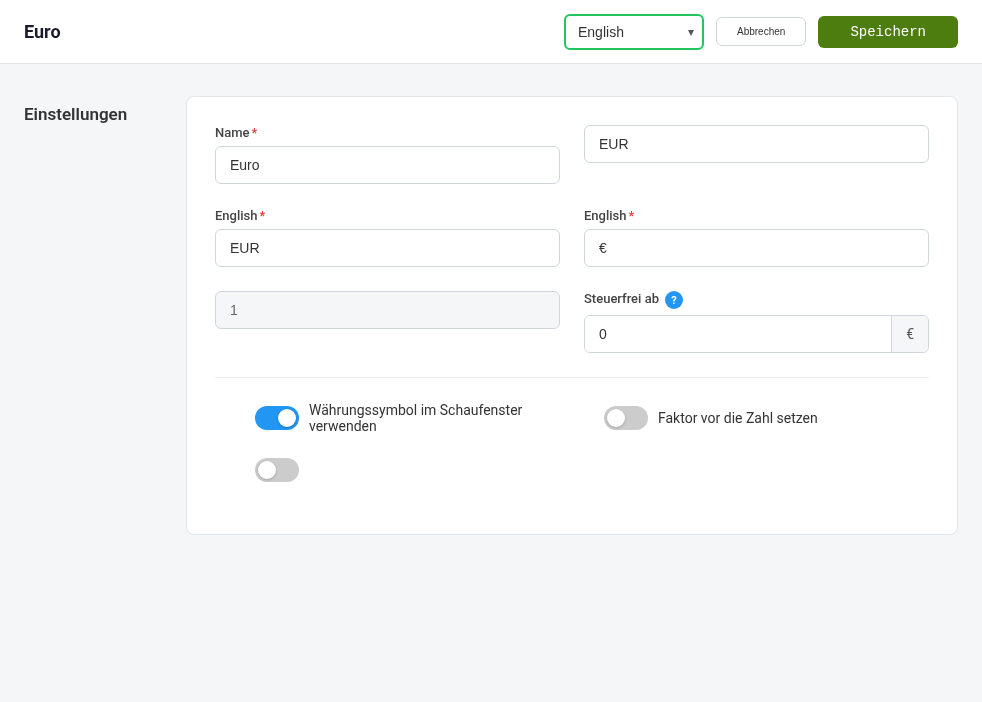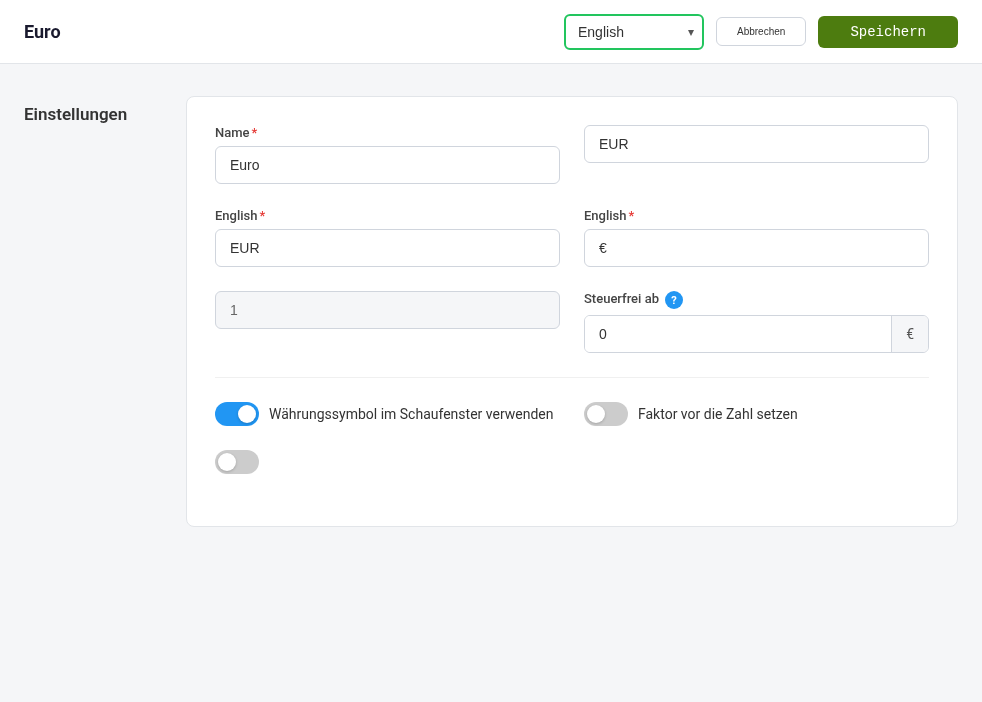--- a/index.html
+++ b/index.html
@@ -201,20 +201,21 @@
       justify-content: center;
       cursor: pointer;
       flex-shrink: 0;
     }
 
     .toggle-row {
       display: flex;
       align-items: center;
       gap: 24px;
       margin-bottom: 24px;
+      margin-left: 40px;
     }
 
     .toggle-item {
       display: flex;
       align-items: center;
       gap: 10px;
       flex: 1;
     }
 
     .toggle-label {

